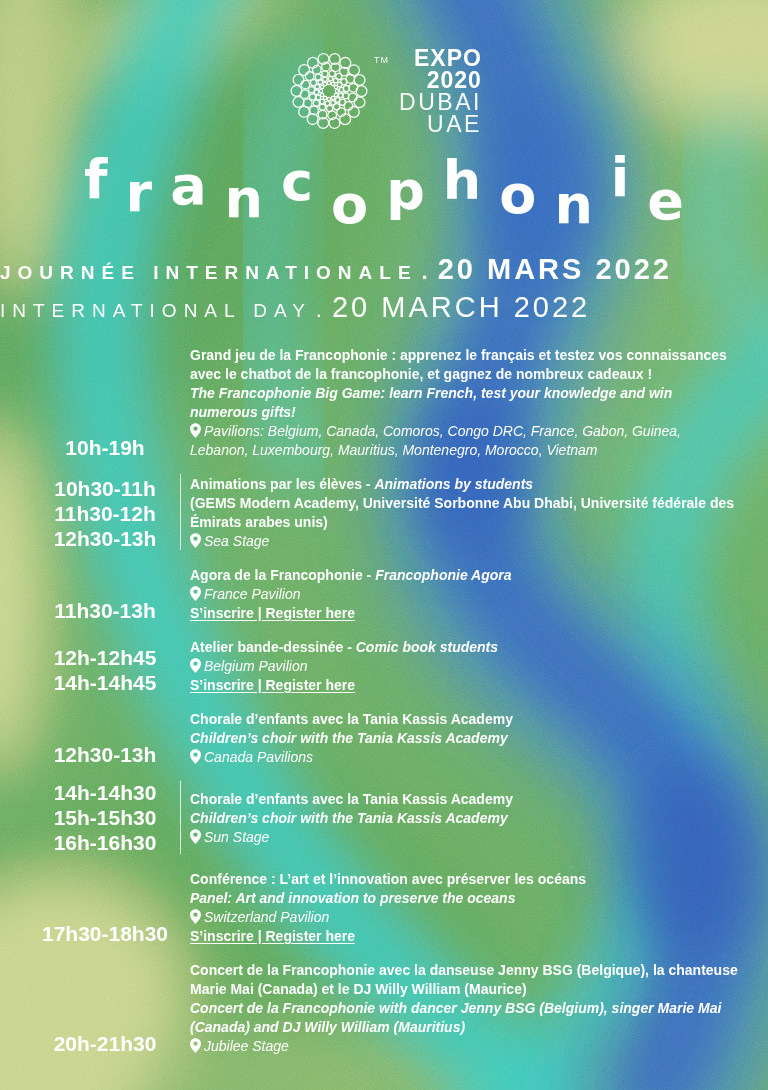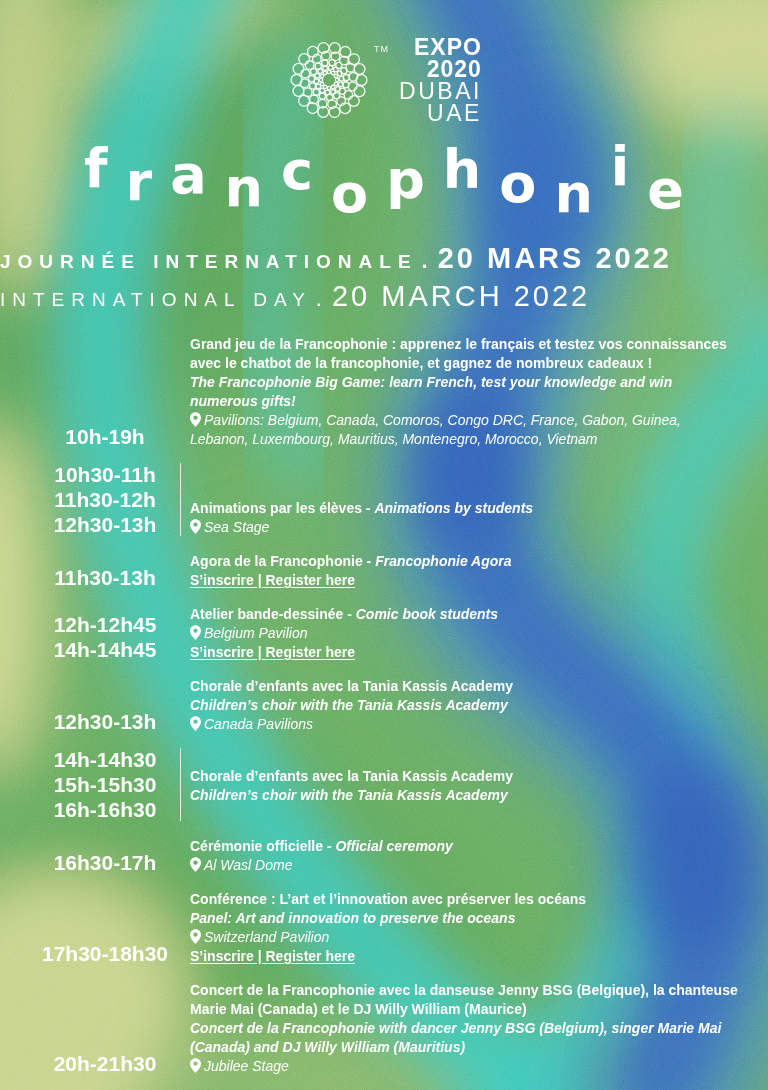--- a/index.html
+++ b/index.html
@@ -2,21 +2,21 @@
 <html><head>
 <meta charset="utf-8">
 <style>
   html,body{margin:0;padding:0;}
   body{width:768px;height:1090px;overflow:hidden;background:#5e9e58;font-family:"Liberation Sans",sans-serif;}
   .poster{position:relative;width:768px;height:1090px;overflow:hidden;}
   .bg{position:absolute;left:0;top:0;z-index:0;display:block;}
   .content{position:relative;z-index:1;color:#fff;}
 
   
-  .logo-row{display:flex;justify-content:center;align-items:center;padding-top:36px;}
+  .logo-row{display:flex;justify-content:center;align-items:center;padding-top:47px;}
   .logo-mark{display:block;}
   .tm{font-size:9px;align-self:flex-start;margin:8px 10px 0 2px;opacity:.95;letter-spacing:1px;}
   .logo-text{text-align:right;}
   .logo-text .bold{font-weight:700;font-size:23px;line-height:22px;letter-spacing:1px;}
   .logo-text .light{font-weight:400;font-size:23px;line-height:22px;letter-spacing:2.5px;opacity:.96;}
 
   
   .title{display:flex;justify-content:center;align-items:flex-start;margin-top:18px;height:96px;
          font-family:"DejaVu Sans",sans-serif;font-weight:700;font-size:54px;}
   .tl{display:inline-block;margin:0 9px;line-height:1;}
@@ -231,32 +231,36 @@
         </div>
         <div class="event">
           <div class="times">
             <div class="time">10h30-11h</div>
             <div class="time">11h30-12h</div>
             <div class="time">12h30-13h</div>
           </div>
           <div class="divider-slot show"></div>
           <div class="desc">
             <p class="line"><span class="seg-bold">Animations par les élèves - </span><span class="seg-bold-italic">Animations by students</span></p>
+            <p class="line"><span class="seg-bold">(GEMS Modern Academy, Université Sorbonne Abu Dhabi, Université fédérale des Émirats arabes unis)</span></p>
             <p class="line loc"><svg class="pin" width="11" height="15" viewBox="0 0 12 16">
                 <path fill="#fff" fill-rule="evenodd" d="M6 0C2.7 0 0 2.7 0 6c0 4.4 6 10 6 10s6-5.6 6-10C12 2.7 9.3 0 6 0zm0 8.3A2.4 2.4 0 1 1 6 3.5a2.4 2.4 0 0 1 0 4.8z"></path>
               </svg><span class="loc-text">Sea Stage</span></p>
           </div>
         </div>
         <div class="event">
           <div class="times">
             <div class="time">11h30-13h</div>
           </div>
           <div class="divider-slot"></div>
           <div class="desc">
             <p class="line"><span class="seg-bold">Agora de la Francophonie - </span><span class="seg-bold-italic">Francophonie Agora</span></p>
+            <p class="line loc"><svg class="pin" width="11" height="15" viewBox="0 0 12 16">
+                <path fill="#fff" fill-rule="evenodd" d="M6 0C2.7 0 0 2.7 0 6c0 4.4 6 10 6 10s6-5.6 6-10C12 2.7 9.3 0 6 0zm0 8.3A2.4 2.4 0 1 1 6 3.5a2.4 2.4 0 0 1 0 4.8z"></path>
+              </svg><span class="loc-text">France Pavilion</span></p>
             <p class="line"><a class="register-link" href="#">S’inscrire | Register here</a></p>
           </div>
         </div>
         <div class="event">
           <div class="times">
             <div class="time">12h-12h45</div>
             <div class="time">14h-14h45</div>
           </div>
           <div class="divider-slot"></div>
           <div class="desc">
@@ -283,32 +287,23 @@
         <div class="event" style="align-items: center;">
           <div class="times">
             <div class="time">14h-14h30</div>
             <div class="time">15h-15h30</div>
             <div class="time">16h-16h30</div>
           </div>
           <div class="divider-slot show"></div>
           <div class="desc">
             <p class="line"><span class="seg-bold">Chorale d’enfants avec la Tania Kassis Academy</span></p>
             <p class="line"><span class="seg-bold-italic">Children’s choir with the Tania Kassis Academy</span></p>
-          </div>
-        </div>
-        <div class="event">
-          <div class="times">
-            <div class="time">16h30-17h</div>
-          </div>
-          <div class="divider-slot"></div>
-          <div class="desc">
-            <p class="line"><span class="seg-bold">Cérémonie officielle - </span><span class="seg-bold-italic">Official ceremony</span></p>
-            <p class="line loc"><svg class="pin" width="11" height="15" viewBox="0 0 12 16">
-                <path fill="#fff" fill-rule="evenodd" d="M6 0C2.7 0 0 2.7 0 6c0 4.4 6 10 6 10s6-5.6 6-10C12 2.7 9.3 0 6 0zm0 8.3A2.4 2.4 0 1 1 6 3.5a2.4 2.4 0 0 1 0 4.8z"></path>
-              </svg><span class="loc-text">Al Wasl Dome</span></p>
+            <p class="line loc"><svg class="pin" width="11" height="15" viewBox="0 0 12 16">
+                <path fill="#fff" fill-rule="evenodd" d="M6 0C2.7 0 0 2.7 0 6c0 4.4 6 10 6 10s6-5.6 6-10C12 2.7 9.3 0 6 0zm0 8.3A2.4 2.4 0 1 1 6 3.5a2.4 2.4 0 0 1 0 4.8z"></path>
+              </svg><span class="loc-text">Sun Stage</span></p>
           </div>
         </div>
         <div class="event">
           <div class="times">
             <div class="time">17h30-18h30</div>
           </div>
           <div class="divider-slot"></div>
           <div class="desc">
             <p class="line"><span class="seg-bold">Conférence : L’art et l’innovation avec préserver les océans</span></p>
             <p class="line"><span class="seg-bold-italic">Panel: Art and innovation to preserve the oceans</span></p>

